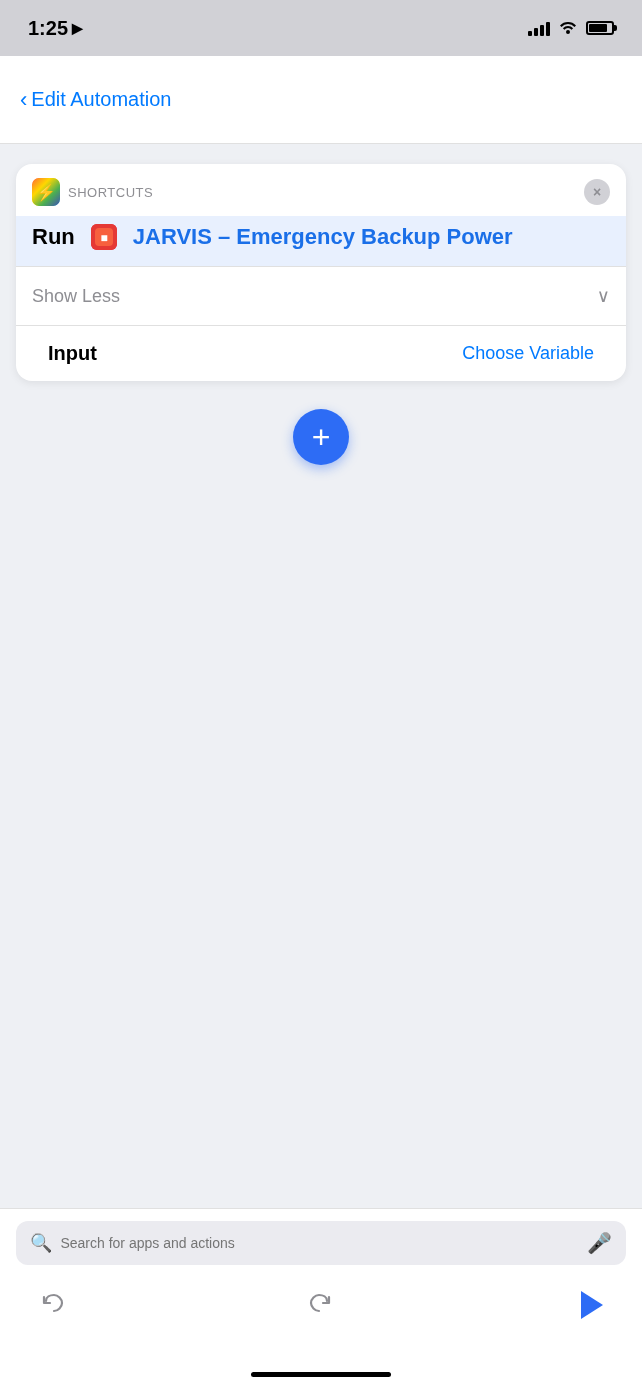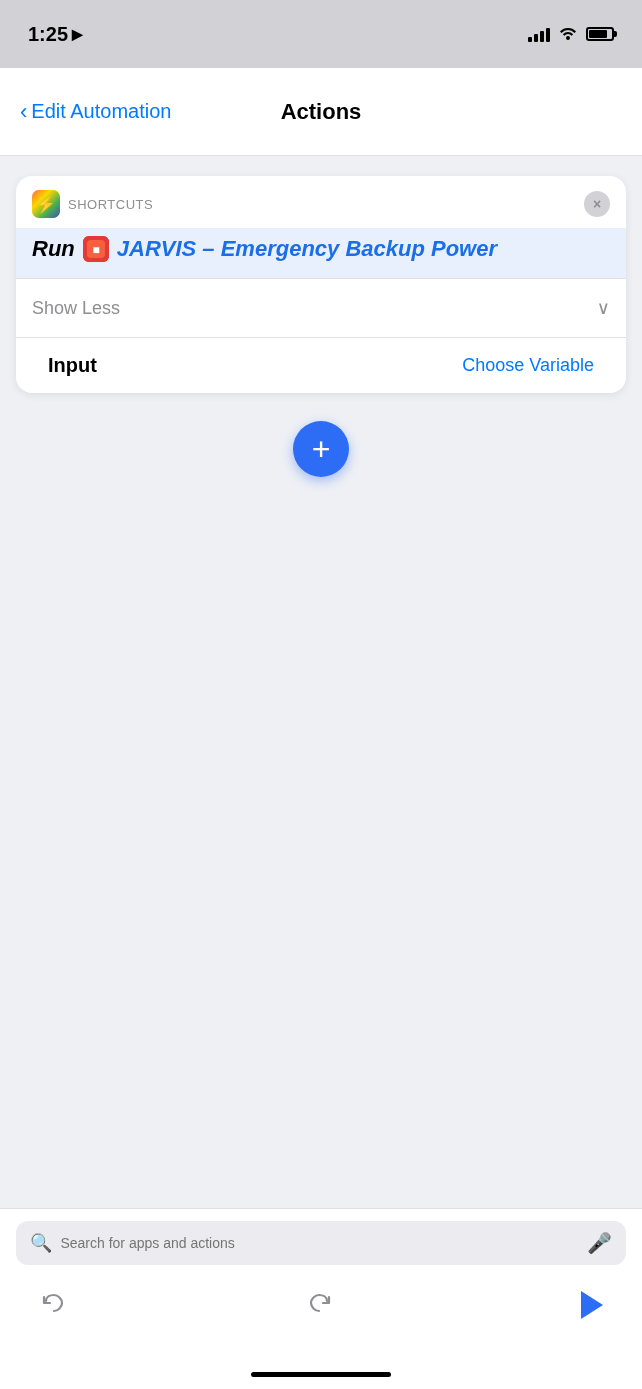--- a/index.html
+++ b/index.html
@@ -9,21 +9,21 @@
       min-height: 1389px;
       background: #e5e5ea;
       font-family: -apple-system, 'SF Pro Display', 'Helvetica Neue', sans-serif;
       display: flex;
       flex-direction: column;
     }
 
     
     .status-bar {
       background: #d1d1d6;
-      height: 68px;
+      height: 56px;
       display: flex;
       align-items: center;
       justify-content: space-between;
       padding: 0 28px;
     }
     .status-time {
       font-size: 20px;
       font-weight: 600;
       color: #000;
       display: flex;
@@ -178,23 +178,22 @@
     .run-row {
       padding: 8px 16px 16px;
       background: #e8f0fe;
     }
     .run-text {
       font-size: 22px;
       font-weight: 700;
       color: #000;
       display: flex;
       align-items: center;
-      gap: 8px;
+      gap: 16px;
       flex-wrap: wrap;
-      font-style: italic;
     }
     .run-label {
       color: #000;
     }
     .shortcut-icon-small {
       width: 26px;
       height: 26px;
       border-radius: 6px;
       background: linear-gradient(135deg, #e53935, #e91e63);
       display: inline-flex;
@@ -377,21 +376,20 @@
       <div class="battery-fill"></div>
     </div>
   </div>
 </div>
 
 <div class="nav-bar">
   <a class="back-btn">
     <span class="chevron-left">‹</span>
     <span>Edit Automation</span>
   </a>
-  <span class="nav-title">Actions</span>
   <div class="nav-right"></div>
 </div>
 
 <div class="main-content">
 
   <div class="action-card">
 
     <div class="card-header">
       <div class="shortcuts-label-row">
         <div class="shortcuts-icon">

